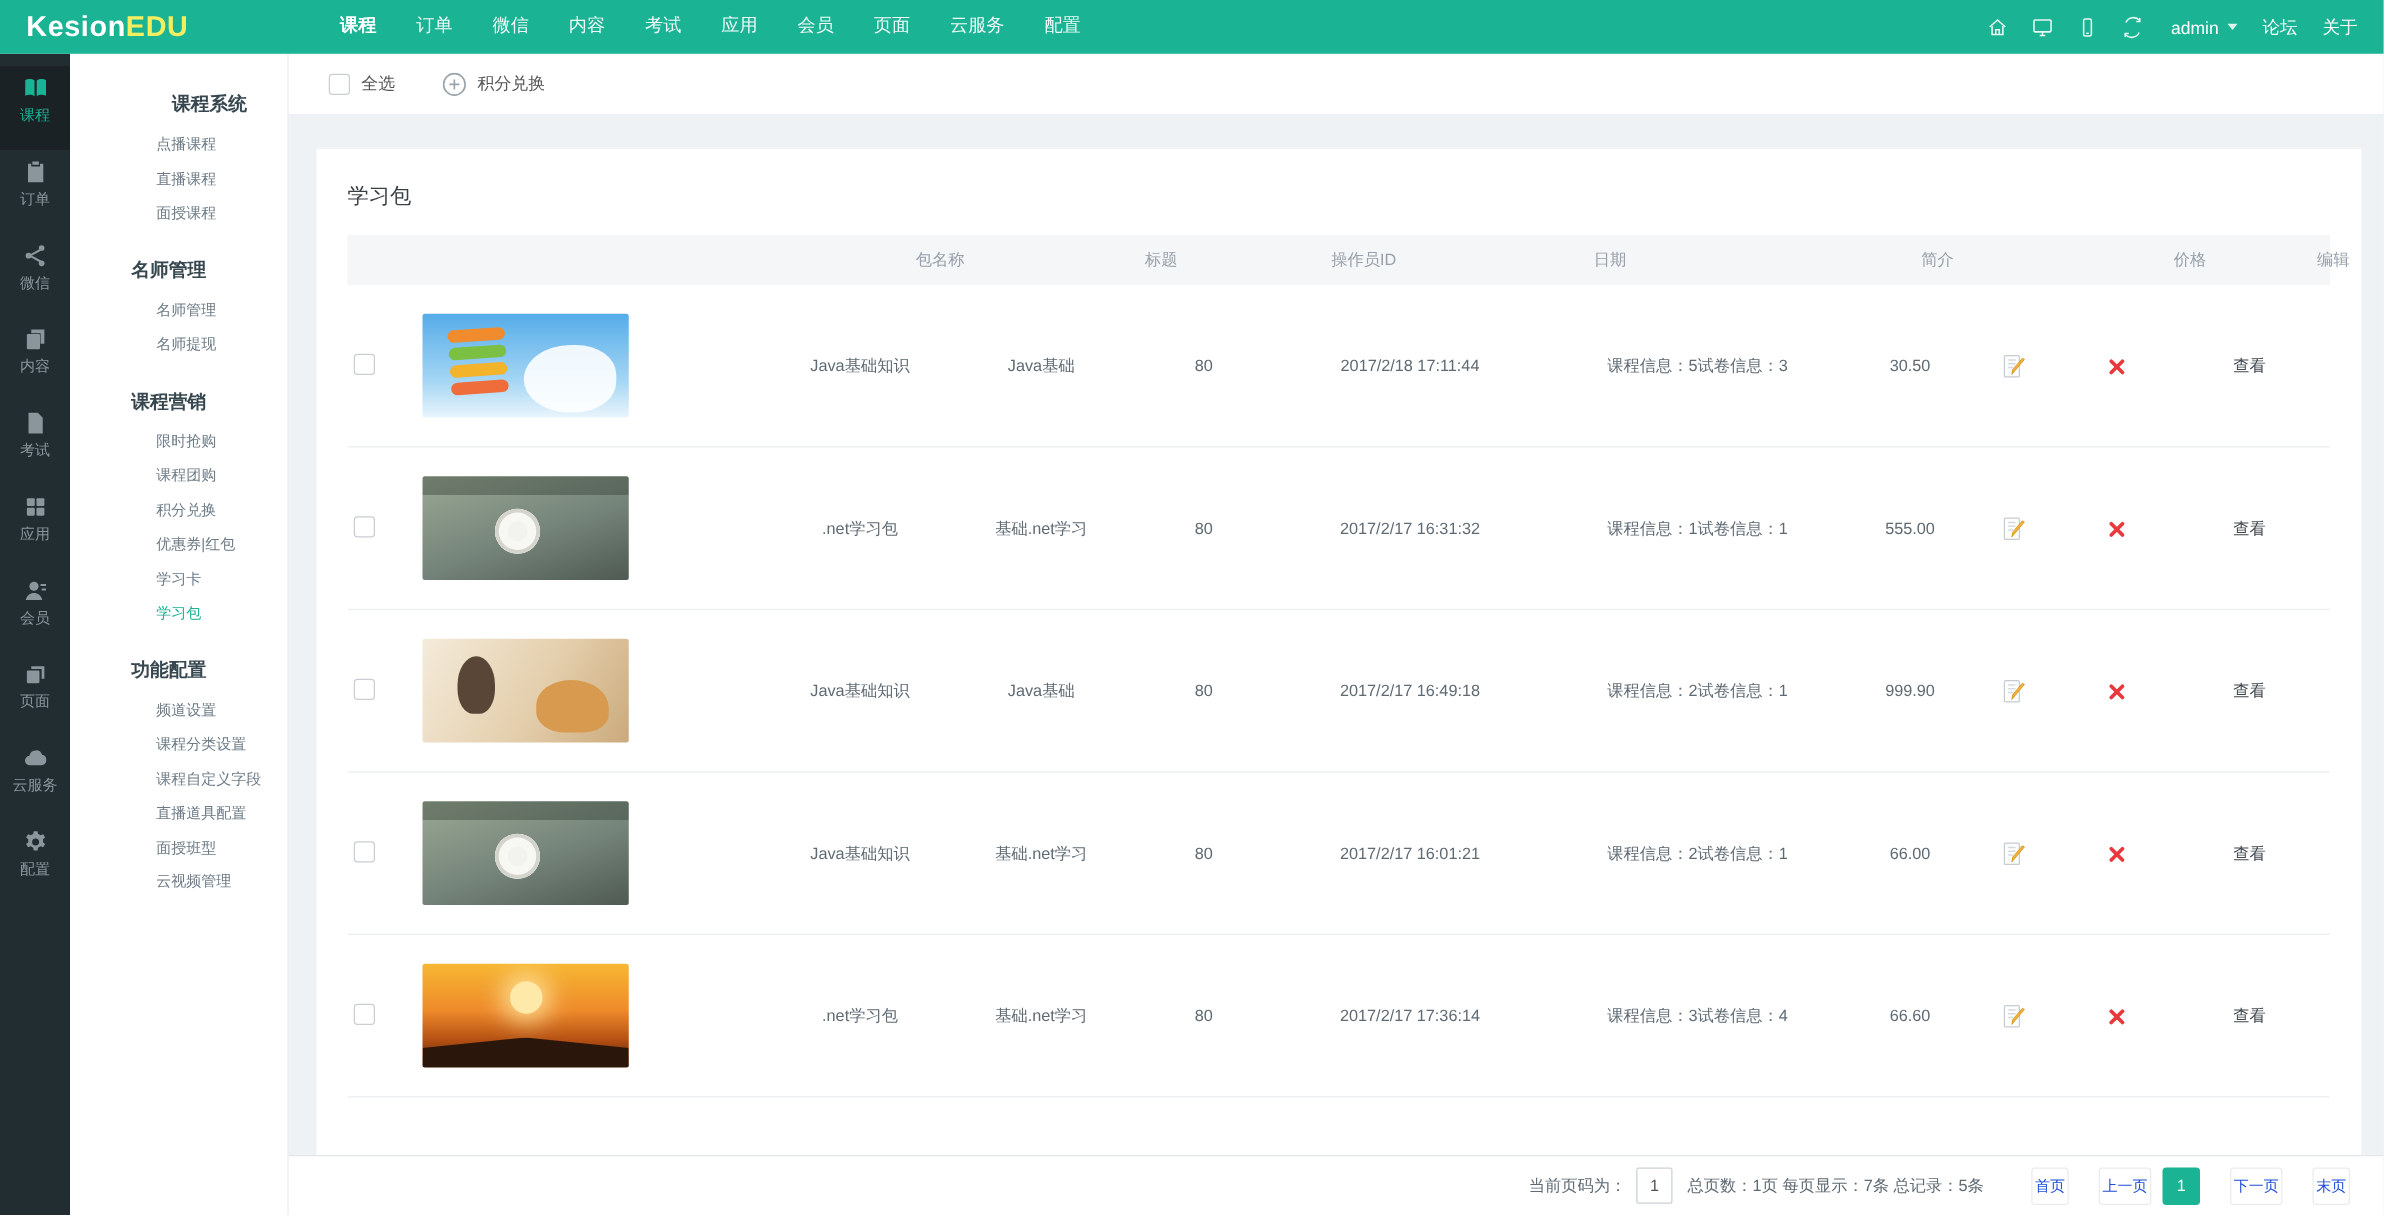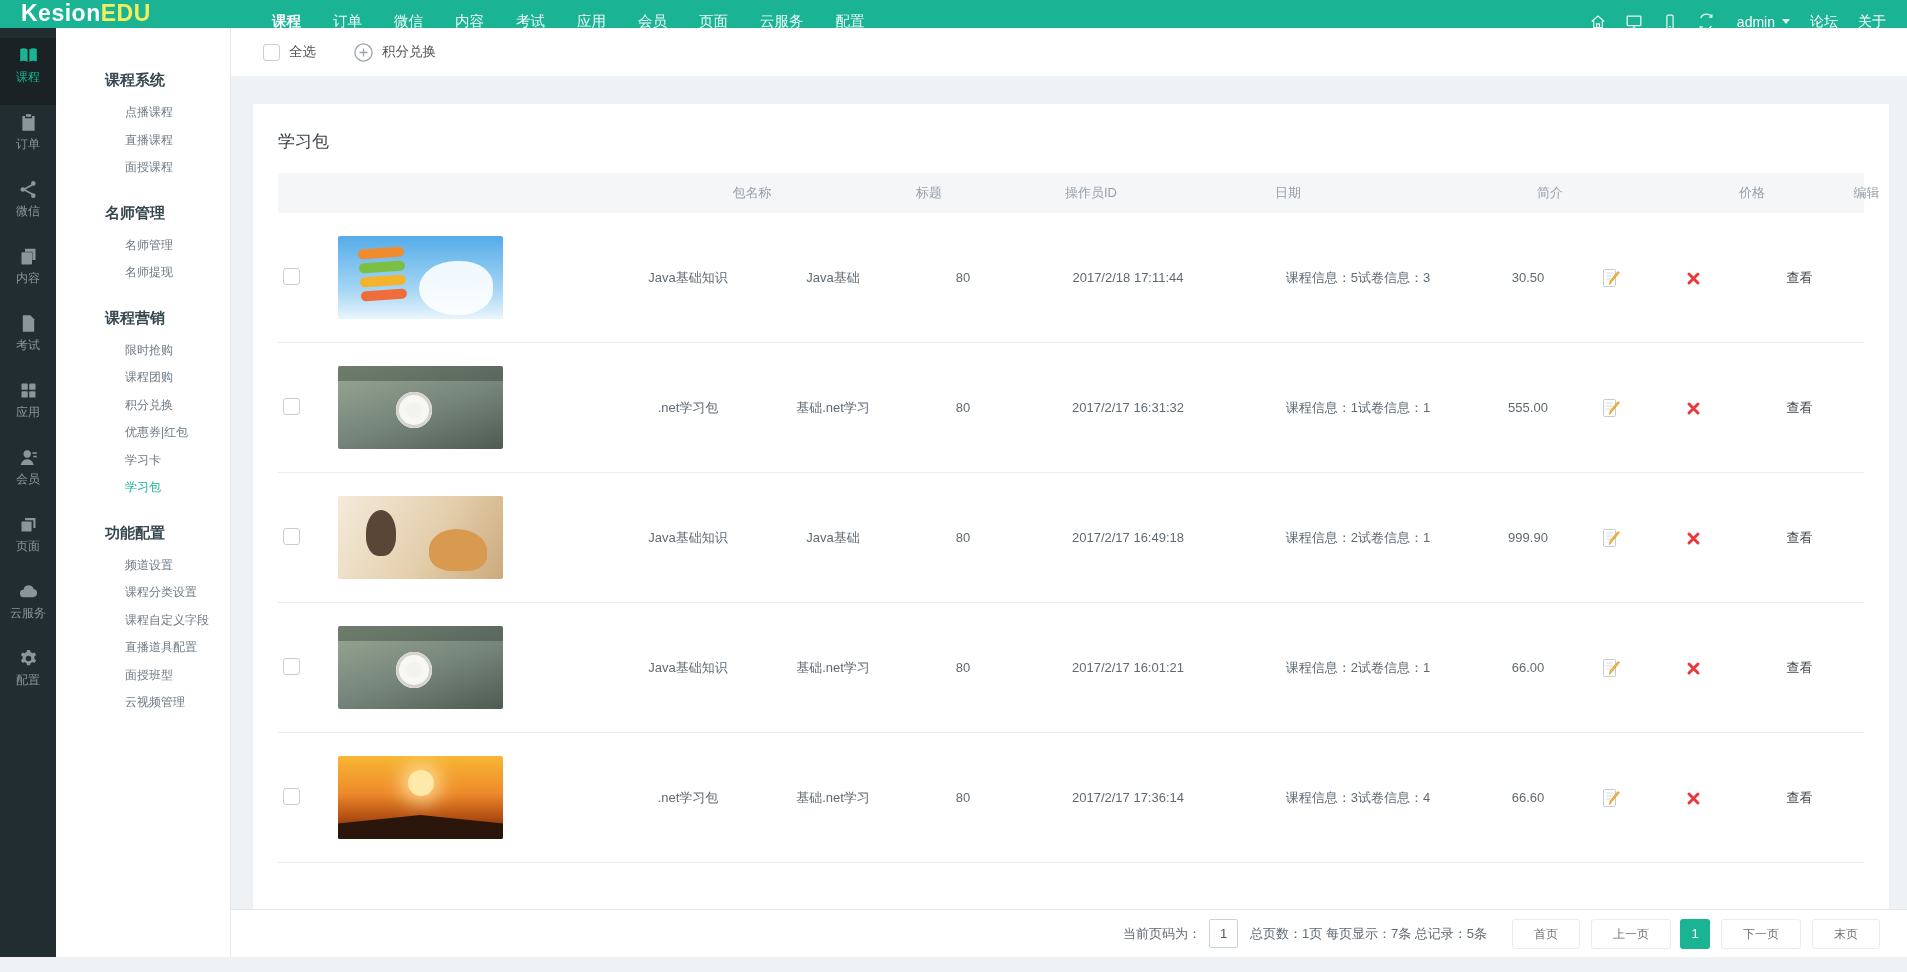--- a/index.html
+++ b/index.html
@@ -1,20 +1,20 @@
 <!DOCTYPE html>
 <html><head>
 <meta charset="utf-8">
 <style>
   * { box-sizing: border-box; }
   html,body { margin:0; padding:0; width:1907px; height:972px; overflow:hidden;
     font-family:"Liberation Sans","DejaVu Sans",sans-serif; background:#eef2f4; }
 
   
-  .topbar { height:28px; background:#1ab394; position:relative; display:flex; color:#fff; }
+  .topbar { height:43px; background:#1ab394; position:relative; display:flex; align-items:center; color:#fff; }
   .logo { margin-left:21px; font-size:23px; font-weight:bold; letter-spacing:.5px; white-space:nowrap; }
   .logo .accent { color:#f3ee5f; }
   .topnav { position:absolute; left:256px; top:0; display:flex; height:43px; }
   .tn { padding:0 16px; line-height:43px; font-size:14.5px; color:rgba(255,255,255,.93); cursor:pointer; white-space:nowrap; }
   .tn.active { font-weight:bold; color:#fff; }
   .top-right { position:absolute; right:21px; top:0; height:43px; display:flex; align-items:center; gap:14px; font-size:14px; }
   .tico { width:22px; height:22px; color:#e8f8f2; cursor:pointer; display:inline-flex; align-items:center; justify-content:center; }
   .tico svg { width:20px; height:20px; }
   .admin { display:inline-flex; align-items:center; gap:7px; cursor:pointer; margin-left:6px; }
   .caret { width:0; height:0; border:4px solid transparent; border-top:5px solid #ddf5ec; margin-top:4px; }
@@ -26,21 +26,21 @@
   
   .rail { width:56px; background:#222d32; padding-top:10px; flex-shrink:0; }
   .rail-item { height:67px; text-align:center; color:#8a959c; font-size:12px; cursor:pointer; padding-top:7px; }
   .rail-item .ric { display:block; margin:0 auto 3px; width:21px; height:21px; }
   .rail-item svg { width:21px; height:21px; fill:currentColor; }
   .rail-item.active { color:#1ab394; background:#1a2226; }
 
   
   .sidebar { width:175px; background:#fff; border-right:1px solid #e5e9eb; padding:27px 0 0 49px; flex-shrink:0; }
   .sb-title { font-size:15px; font-weight:bold; color:#36474f; margin:22px 0 9px; }
-  .sb-section:first-child .sb-title { margin-top:16px; }
+  .sb-section:first-child .sb-title { margin-top:4px;text-align:center; }
   .sb-item { font-size:12px; color:#6c7b87; line-height:27.5px; cursor:pointer; white-space:nowrap;margin-left:20px; }
   .sb-item.active { color:#1ab394; }
 
   
   .main { flex:1; min-width:0; display:flex; flex-direction:column; background:#eef2f4; }
   .toolbar { height:48px; background:#fff; display:flex; align-items:center; padding-left:32px; flex-shrink:0; }
   .checkbox { width:17px; height:17px; border:1px solid #c9ced4; border-radius:3px; background:#fff; display:inline-block; cursor:pointer; flex-shrink:0; }
   .tb-label { margin-left:9px; font-size:13.5px; color:#555; }
   .add-btn { display:inline-flex; align-items:center; margin-left:38px; font-size:13.5px; color:#555; cursor:pointer; }
   .add-btn .pic { width:19px; height:19px; margin-right:9px; display:inline-flex; }
@@ -91,22 +91,22 @@
       box-shadow:0 0 18px 8px rgba(255,230,160,.75); }
   .thumb-sunset::after { left:0; bottom:0; width:100%; height:24px; background:#2a160a;
       clip-path:polygon(0 100%,100% 100%,100% 35%,50% 0,0 35%); }
 
   
   .footer { height:48px; background:#fff; border-top:1px solid #e3e7ea; display:flex; align-items:center;
       justify-content:flex-end; padding-right:27px; font-size:13px; color:#5f6a73; flex-shrink:0; }
   .page-input { width:29px; height:29px; border:1px solid #ccd2d8; text-align:center; font-size:13px; color:#555;
       margin:0 12px 0 8px; border-radius:2px; font-family:inherit; }
   .pg-summary { margin-right:14px; }
-  .pg-btn { height:30px; padding:0 21px; border:1px solid #ebebeb; background:#fff; color:#737373; font-size:12px;
-      border-radius:3px; line-height:28px; margin-left:11px; cursor:pointer; }
+  .pg-btn { height:30px; padding:0 2px; border:1px solid #ebebeb; background:#fff; color:#1d4ed8; font-size:12px;
+      border-radius:3px; line-height:28px; margin-left:24px; cursor:pointer; }
   .pg-current { width:30px; height:30px; background:#1ab394; color:#fff; border-radius:3px; text-align:center;
       line-height:30px; margin-left:9px; cursor:pointer; }
 </style>
 </head>
 <body>
 
 <div class="topbar">
   <div class="logo">
     <span>Kesion</span><span class="accent">EDU</span>
   </div>

